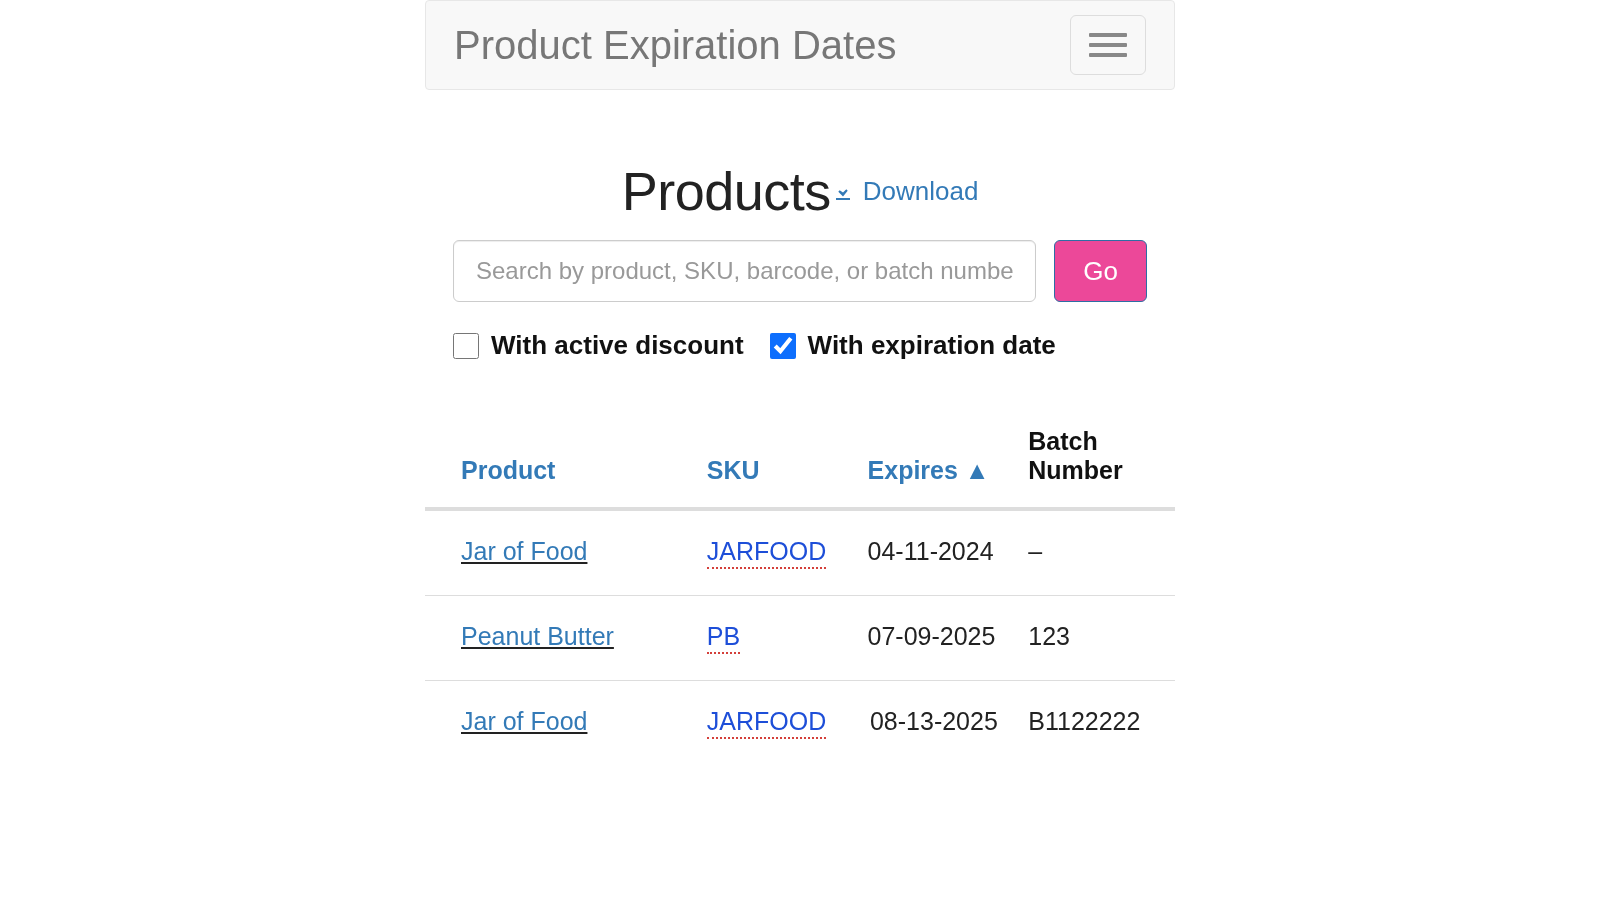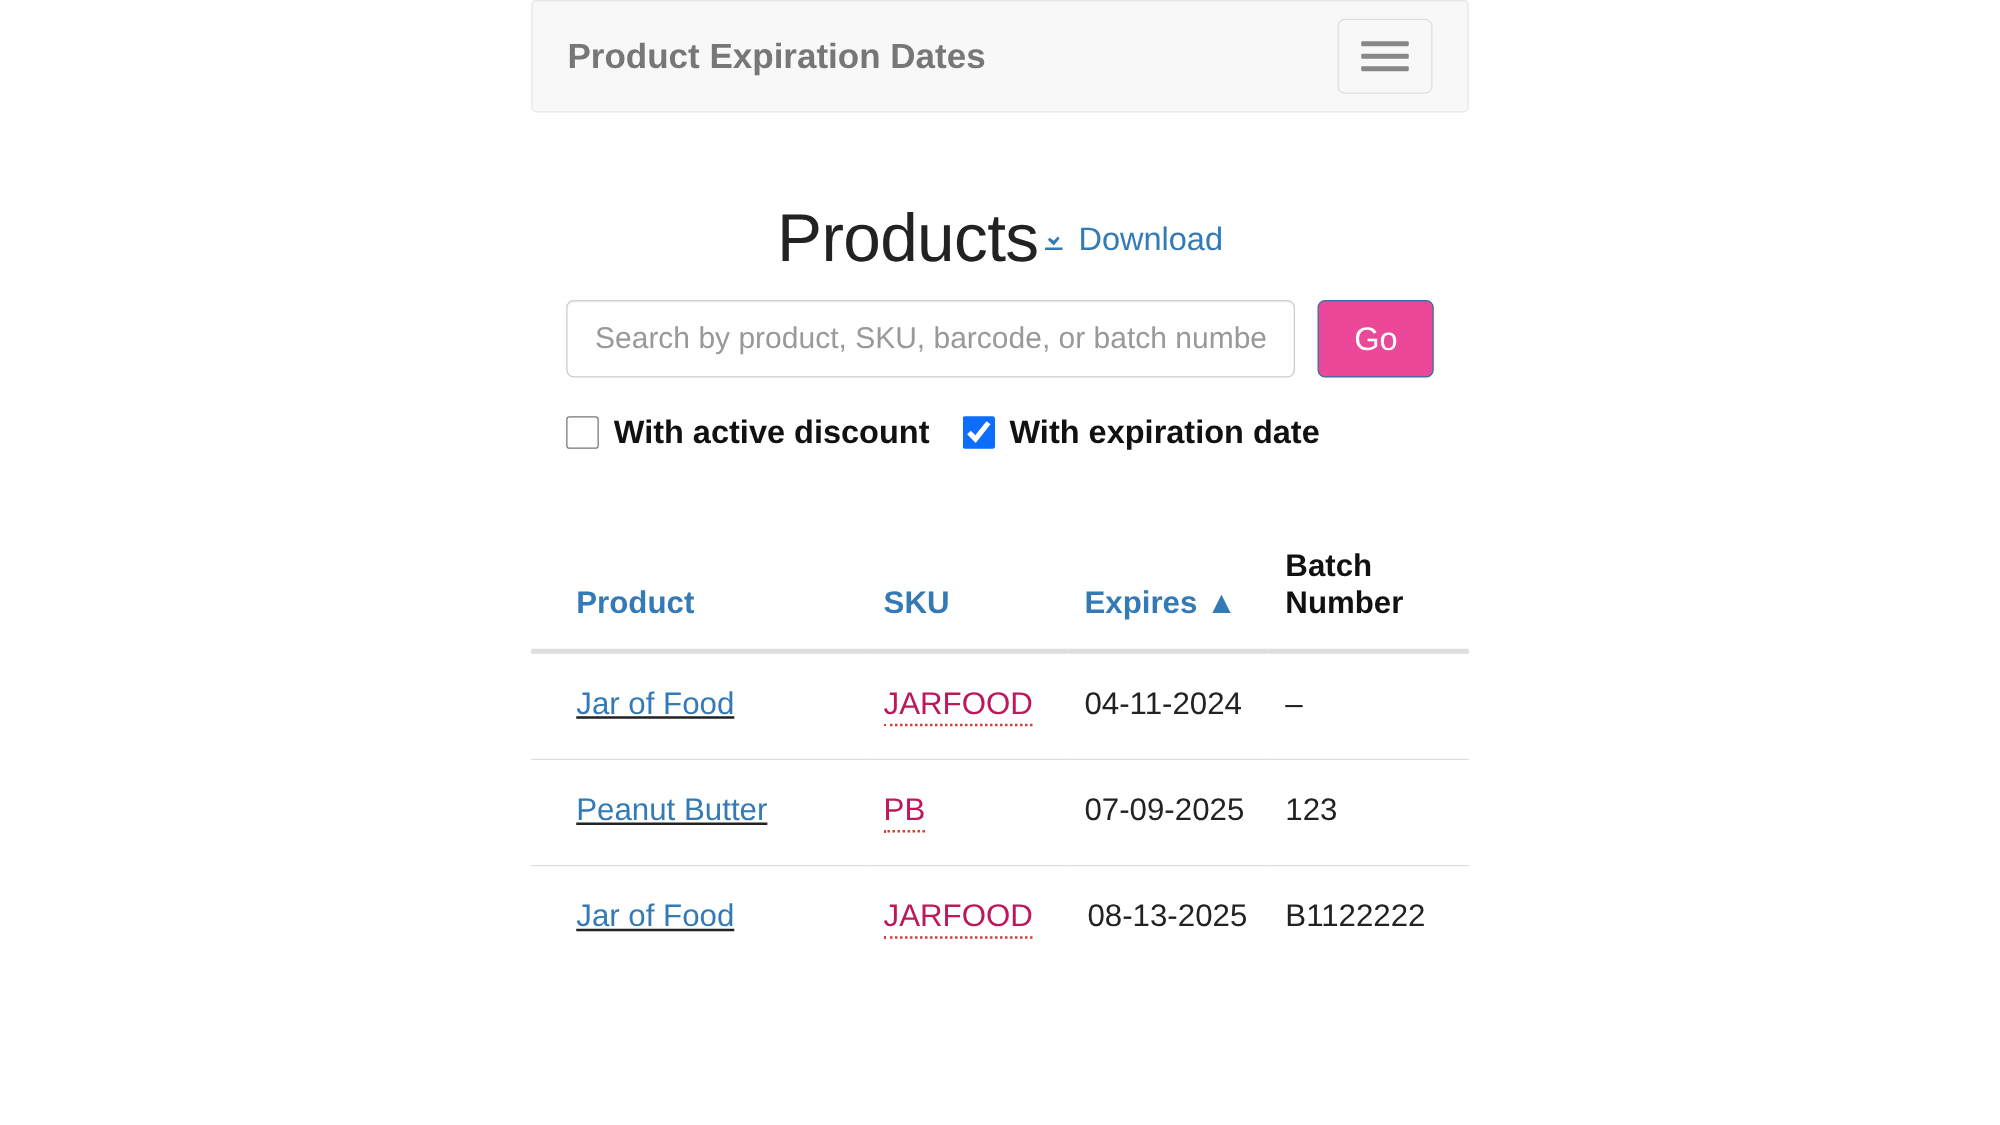--- a/index.html
+++ b/index.html
@@ -18,23 +18,23 @@
     border: 1px solid #e7e7e7;
     border-radius: 4px;
     margin-bottom: 20px;
     min-height: 90px;
     display: flex;
     align-items: center;
     justify-content: space-between;
     padding: 0 28px 0 28px;
   }
   .navbar-brand {
-    font-size: 28px;
+    font-size: 40px;
     color: #777;
-    font-weight: 700;
+    font-weight: 400;
   }
   .navbar-toggle {
     width: 76px;
     height: 60px;
     border: 1px solid #ddd;
     border-radius: 6px;
     background: transparent;
     display: flex;
     flex-direction: column;
     align-items: center;
@@ -100,21 +100,21 @@
     padding: 0 28px;
     height: 62px;
     cursor: pointer;
   }
 
   .filters-row {
     display: flex;
     align-items: center;
     gap: 26px;
     padding: 0 28px;
-    margin-bottom: 60px;
+    margin-bottom: 48px;
   }
   .filter-item {
     display: flex;
     align-items: center;
     gap: 12px;
     font-size: 26px;
     font-weight: 700;
     color: #111;
   }
   .filter-item input[type="checkbox"] {
@@ -149,21 +149,21 @@
     border-top: 1px solid #ddd;
     vertical-align: top;
     color: #222;
     overflow: hidden;
     white-space: nowrap;
   }
   .product-table tbody tr:first-child td { border-top: none; }
   .product-table tbody td:first-child { padding-left: 36px; text-decoration: underline; }
   .link-cell { color: #337ab7; cursor: pointer; }
   .sku-cell {
-    color: #be185d;
+    color: #1d4ed8;
     cursor: pointer;
     display: inline-block;
     border-bottom: 2px dotted #d43f3a;
     padding-bottom: 1px;
   }
   .col-product { width: 250px; }
   .col-sku     { width: 150px; }
   .col-expires { width: 150px; }
   .col-batch   { width: 150px; }
 </style>

